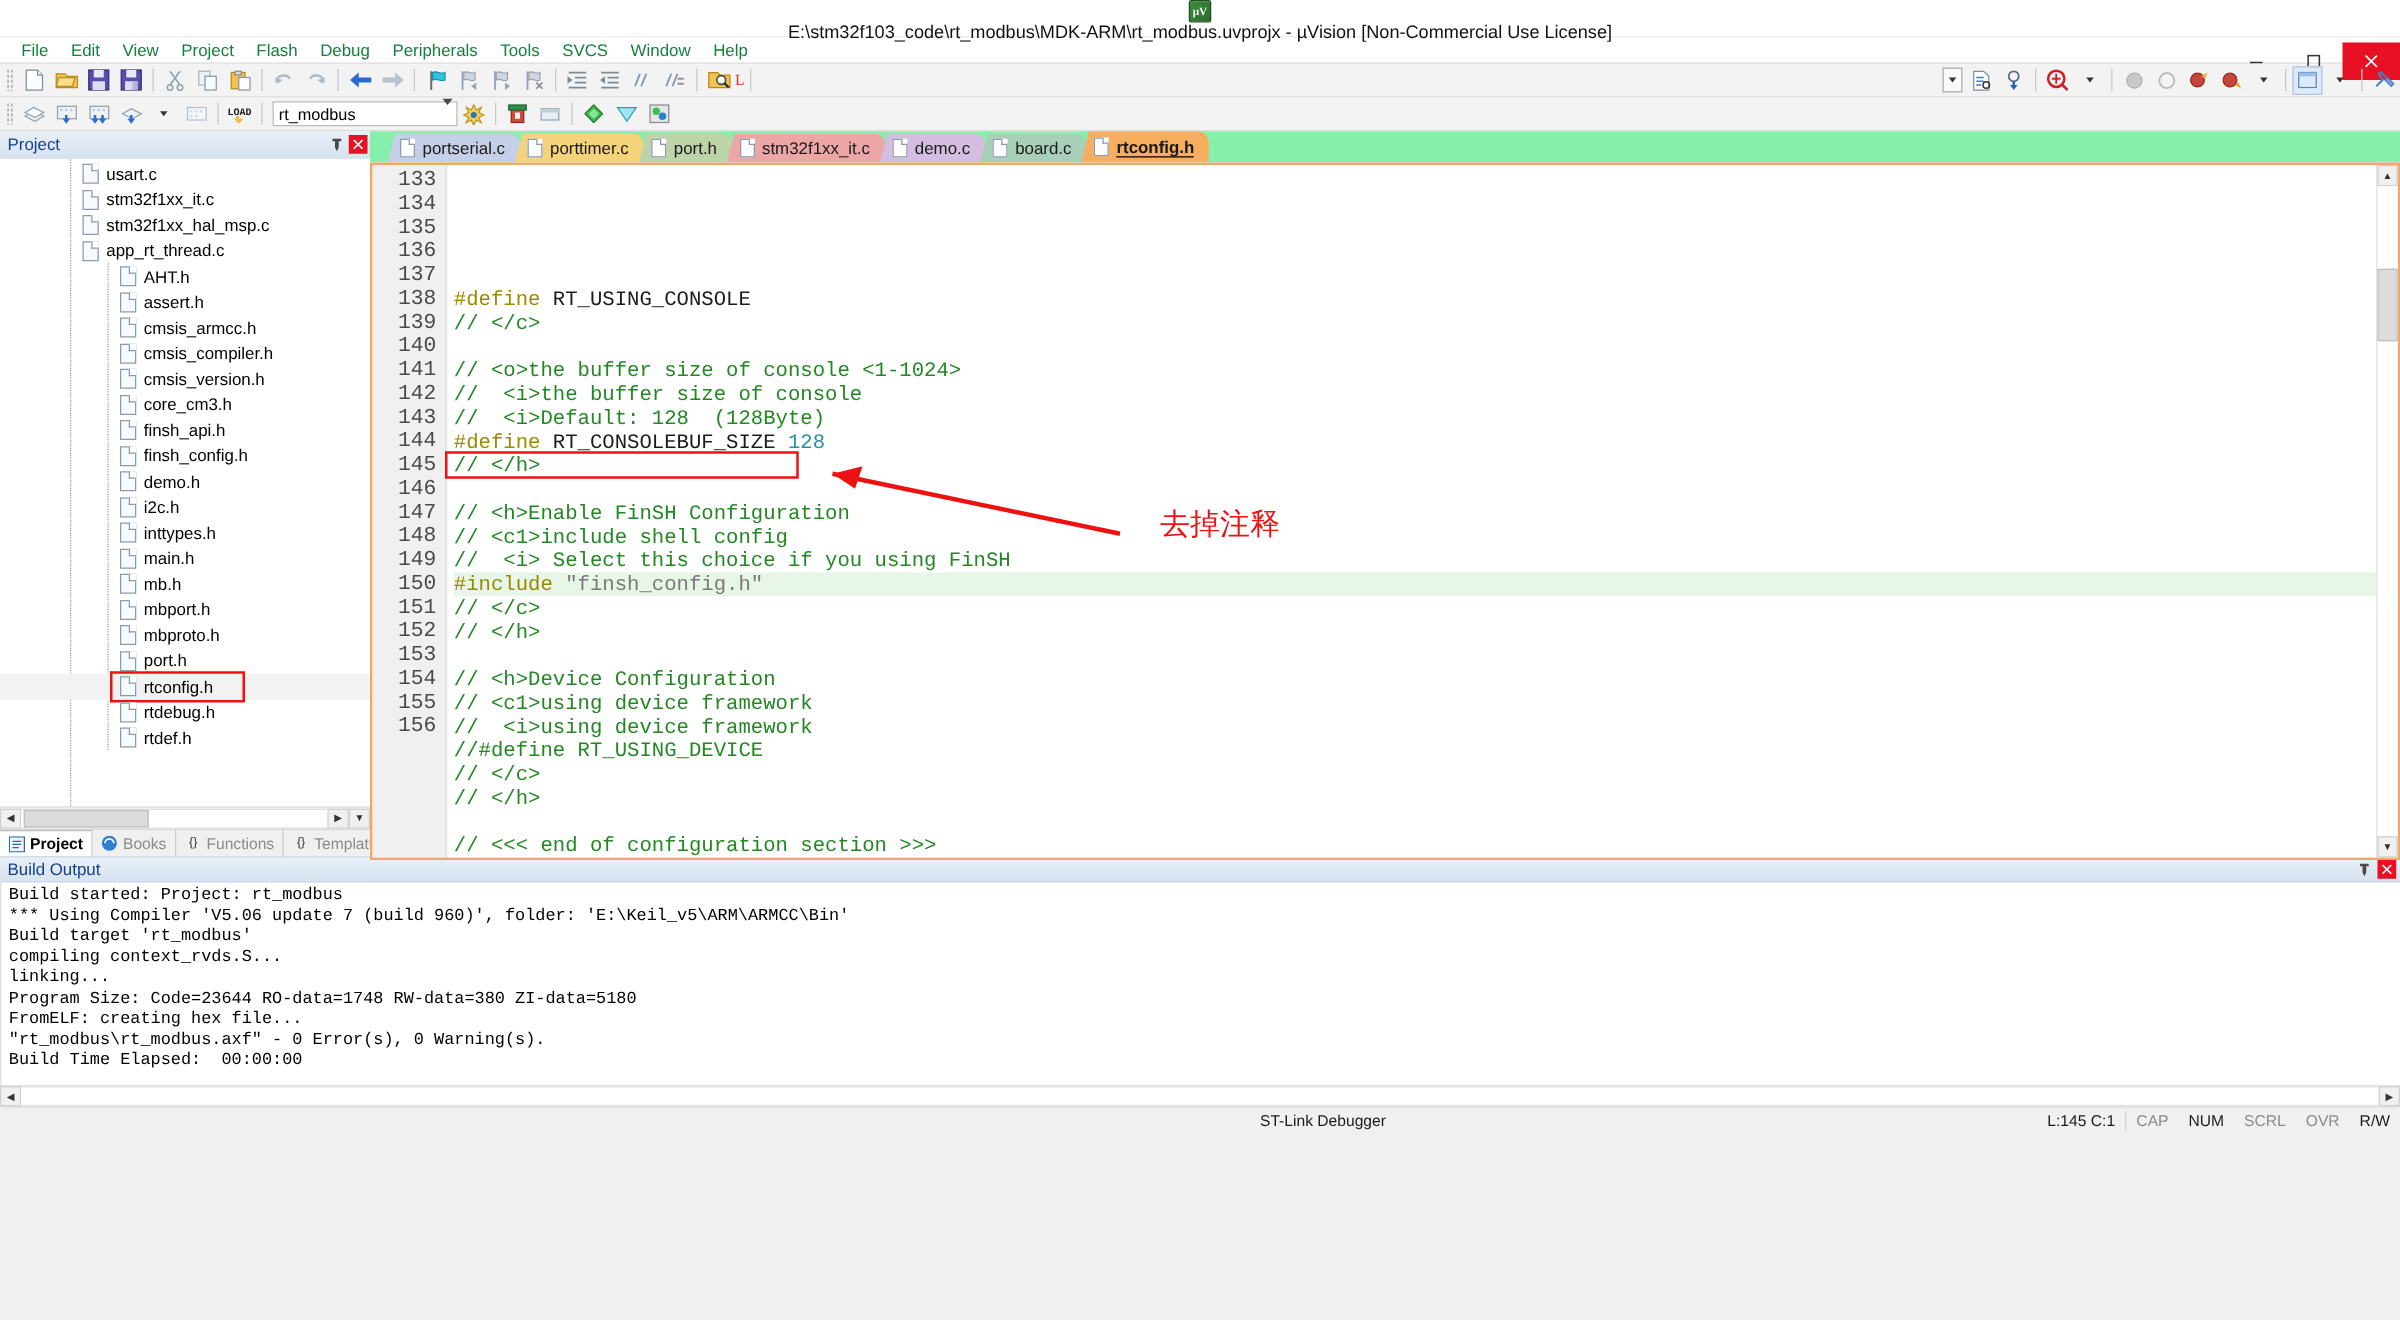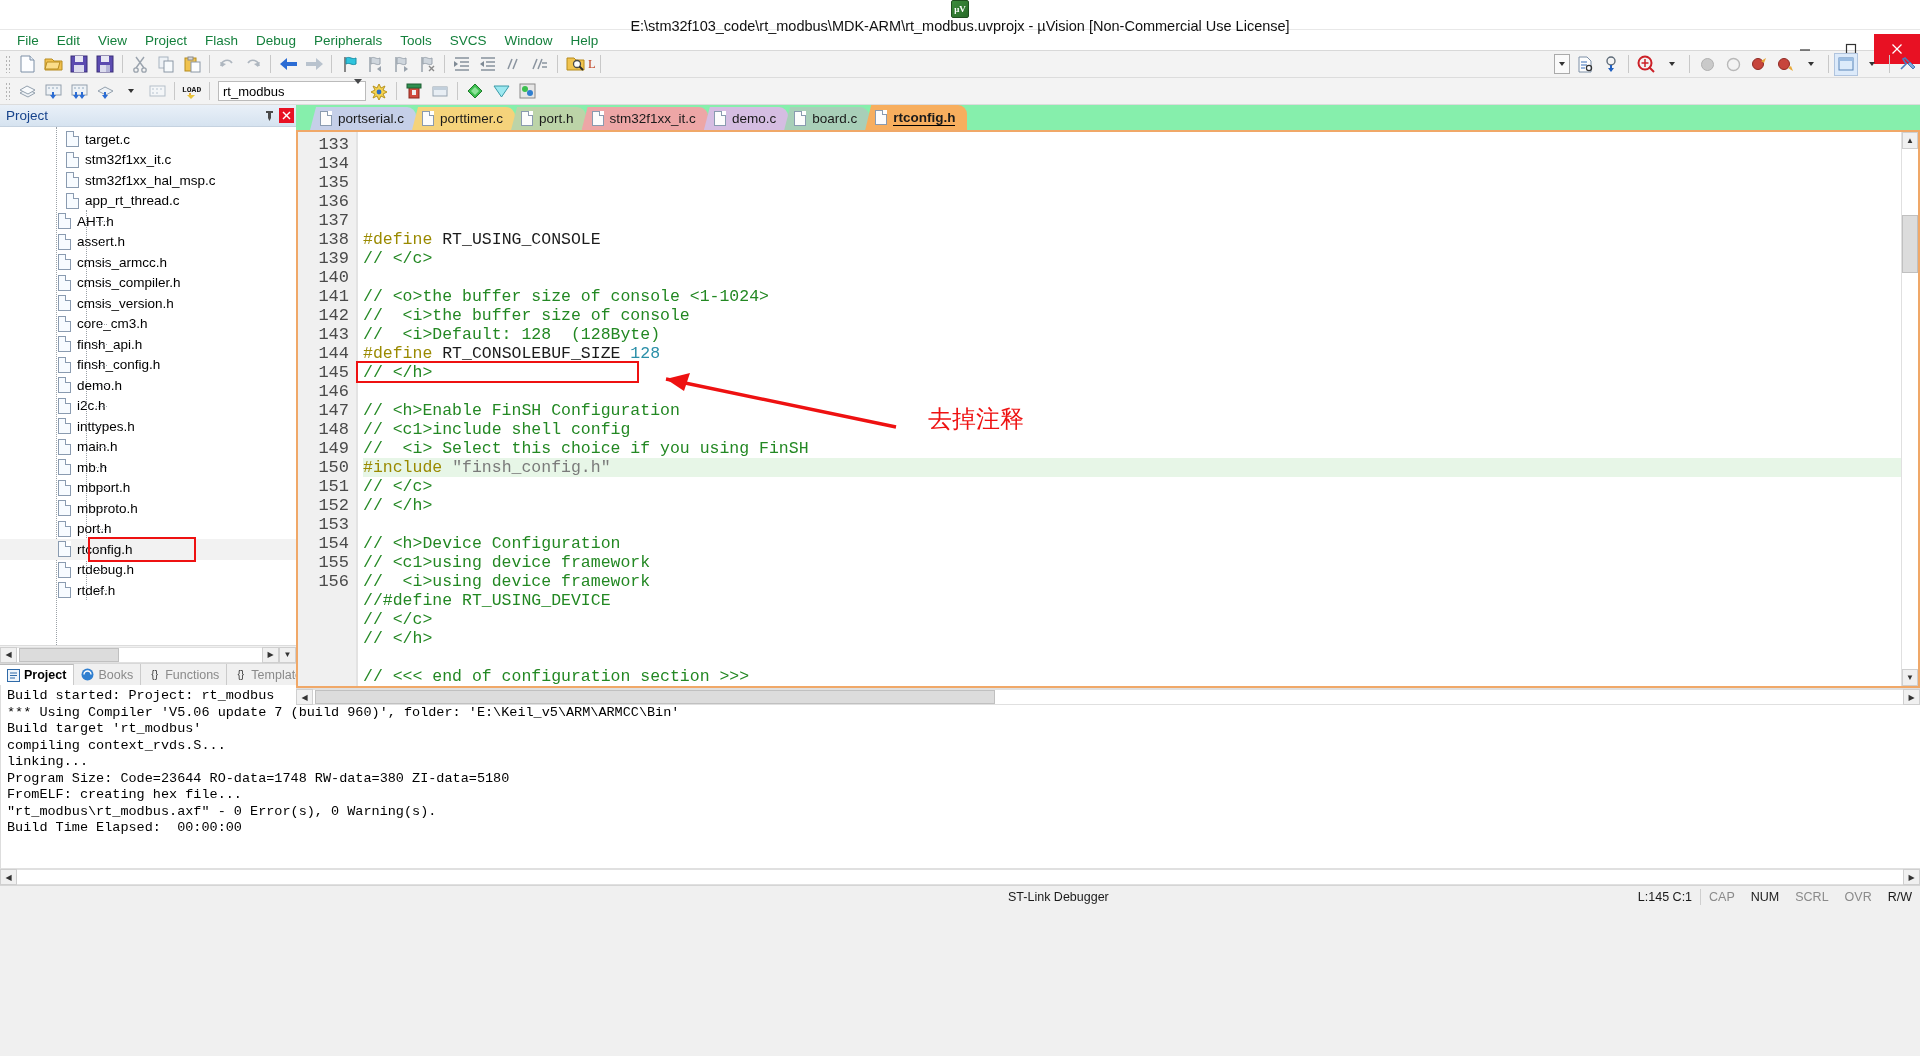--- a/index.html
+++ b/index.html
@@ -91,21 +91,21 @@
   .xclose { width:15px;height:15px;background:#e81123;color:#fff;font-size:10px;display:flex;align-items:center;justify-content:center;}
 
   #tree-wrap { flex:1; background:#fff; overflow:hidden; position:relative; display:flex; }
   #tree { flex:1; padding-top:2px; position:relative; }
   .tnode {
     height:20.5px; display:flex; align-items:center; font-size:13.5px; color:#000;
     white-space:nowrap; position:relative;
   }
   .tnode.sel { background:#f2f2f2; }
   .indent-1 { padding-left:66px; }
-  .indent-2 { padding-left:58px;text-align:right; }
+  .indent-2 { padding-left:96px;text-align:right; }
   .expander {
     width:11px;height:11px;border:1px solid #8a9099;background:#fff;
     display:flex;align-items:center;justify-content:center;
     font-size:10px;line-height:9px;color:#333;margin-right:4px; flex:none;
     position:absolute; left:68px;
   }
   .dotline { position:absolute; left:96px; top:10px; width:11px; border-top:1px dotted #9aa0a6; }
   .vline { position:absolute; top:0; bottom:0; width:0; border-left:1px dotted #9aa0a6; }
   .fileicon {
     width:13px;height:16px;background:#f7fbff;border:1px solid #8a9bb0;
@@ -636,21 +636,21 @@
       </div>
     </div>
 
     <div id="tree-wrap">
       <div id="tree">
         <div class="vline" style="left:56px;"></div>
         <div class="vline" style="left:86px; top:83px; height:390px;"></div>
       <div class="tnode indent-1">
             <div class="expander">+</div>
             <div class="fileicon"></div>
-            <span>target.c</span>
+            <span>usart.c</span>
           </div>
           <div class="tnode indent-1">
             <div class="expander">+</div>
             <div class="fileicon"></div>
             <span>stm32f1xx_it.c</span>
           </div>
           <div class="tnode indent-1">
             <div class="expander">+</div>
             <div class="fileicon"></div>
             <span>stm32f1xx_hal_msp.c</span>
@@ -886,20 +886,36 @@
       <div class="sb-track">
         <div class="sb-thumb" style="width:680px; margin-left:2px;"></div>
       </div>
       <div class="sb-arrow">▶</div>
     </div>
 
   </div>
 </div>
 
 <div id="build-pane">
+  <div id="build-header">
+    <span>Build Output</span>
+    <div class="hdr-btns">
+      <div class="pin-btn">
+        <svg width="11" height="12" viewBox="0 0 11 12">
+            <path d="M2 1h7v2H7v5l-1.5 3L4 8V3H2z" fill="#4a4a4a"></path>
+          </svg>
+      </div>
+      <div class="xclose">
+        <svg width="9" height="9" viewBox="0 0 9 9">
+            <line x1="1" y1="1" x2="8" y2="8" stroke="#fff" stroke-width="1.4"></line>
+            <line x1="8" y1="1" x2="1" y2="8" stroke="#fff" stroke-width="1.4"></line>
+          </svg>
+      </div>
+    </div>
+  </div>
   <div id="build-text">Build started: Project: rt_modbus
 *** Using Compiler 'V5.06 update 7 (build 960)', folder: 'E:\Keil_v5\ARM\ARMCC\Bin'
 Build target 'rt_modbus'
 compiling context_rvds.S...
 linking...
 Program Size: Code=23644 RO-data=1748 RW-data=380 ZI-data=5180
 FromELF: creating hex file...
 "rt_modbus\rt_modbus.axf" - 0 Error(s), 0 Warning(s).
 Build Time Elapsed:  00:00:00</div>
   <div id="build-hscroll">

